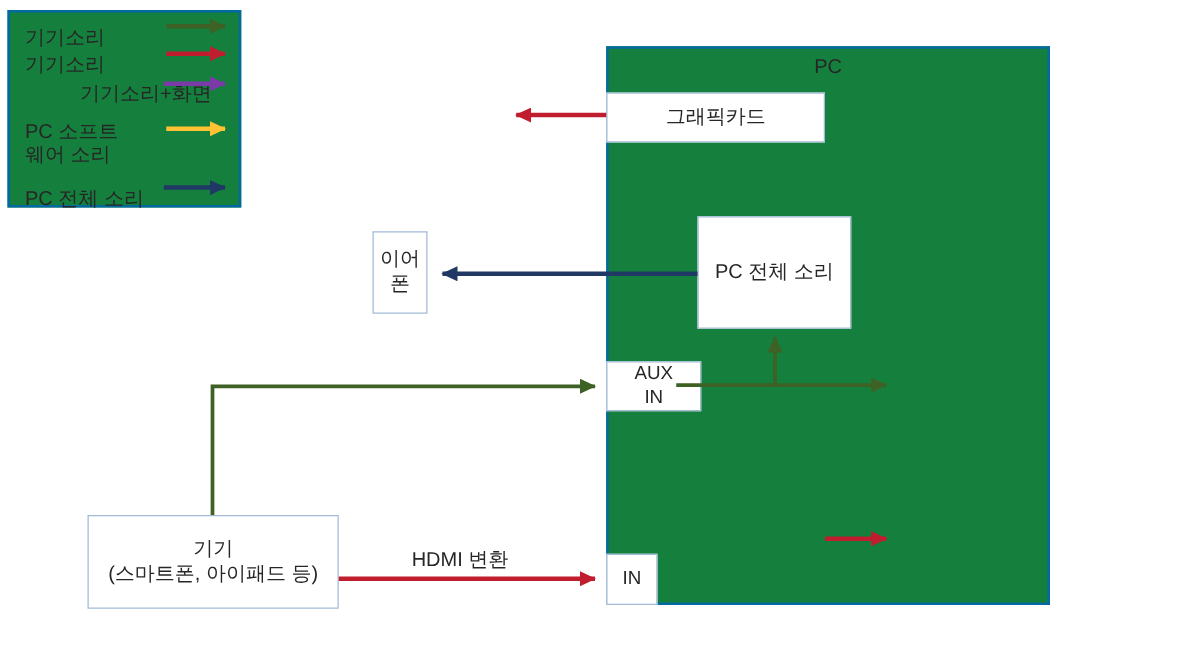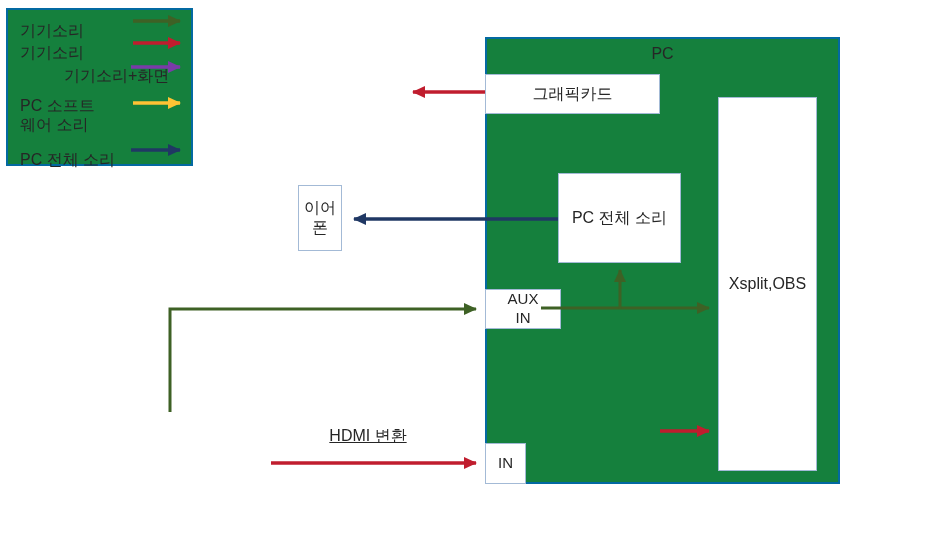--- a/index.html
+++ b/index.html
@@ -50,34 +50,35 @@
   </div>
 
   <div class="outer" style="left:485px; top:37px; width:355px; height:447px;">
     <div class="pc-title">PC</div>
   </div>
 
   <div class="box" style="left:485px; top:74px; width:175px; height:40px;">그래픽카드</div>
 
   <div class="box" style="left:558px; top:173px; width:123px; height:90px;">PC 전체 소리</div>
 
-  <div class="box" style="left:718px; top:97px; width:99px; height:374px;">Xsplit,OBS</div>
 
   <div class="box" style="left:485px; top:289px; width:76px; height:40px; font-size:15px;">AUX
 IN</div>
 
 
   <div class="box" style="left:485px; top:443px; width:41px; height:41px; font-size:15px;">IN</div>
 
 
   <div class="box" style="left:270px; top:185px; width:44px; height:66px;margin-left:28px;">이어
 폰</div>
 
+  <div class="box" style="left:70px; top:412px; width:201px; height:75px;">기기
+(스마트폰, 아이패드 등)</div>
 
-  <div class="float-label" style="left:293px; top:426px; width:150px;text-decoration:underline;">HDMI 변환</div>
+  <div class="float-label" style="left:293px; top:438px; width:150px;">HDMI 변환</div>
 
   <svg id="arrow-layer" viewBox="0 0 947 533">
     <defs>
       <marker id="mGreen" markerUnits="userSpaceOnUse" markerWidth="13" markerHeight="12" refX="12" refY="6" orient="auto">
         <path d="M0,0 L13,6 L0,12 Z" fill="#3e6125"></path>
       </marker>
       <marker id="mRed" markerUnits="userSpaceOnUse" markerWidth="13" markerHeight="12" refX="12" refY="6" orient="auto">
         <path d="M0,0 L13,6 L0,12 Z" fill="#c01d2e"></path>
       </marker>
       <marker id="mPurple" markerUnits="userSpaceOnUse" markerWidth="13" markerHeight="12" refX="12" refY="6" orient="auto">

